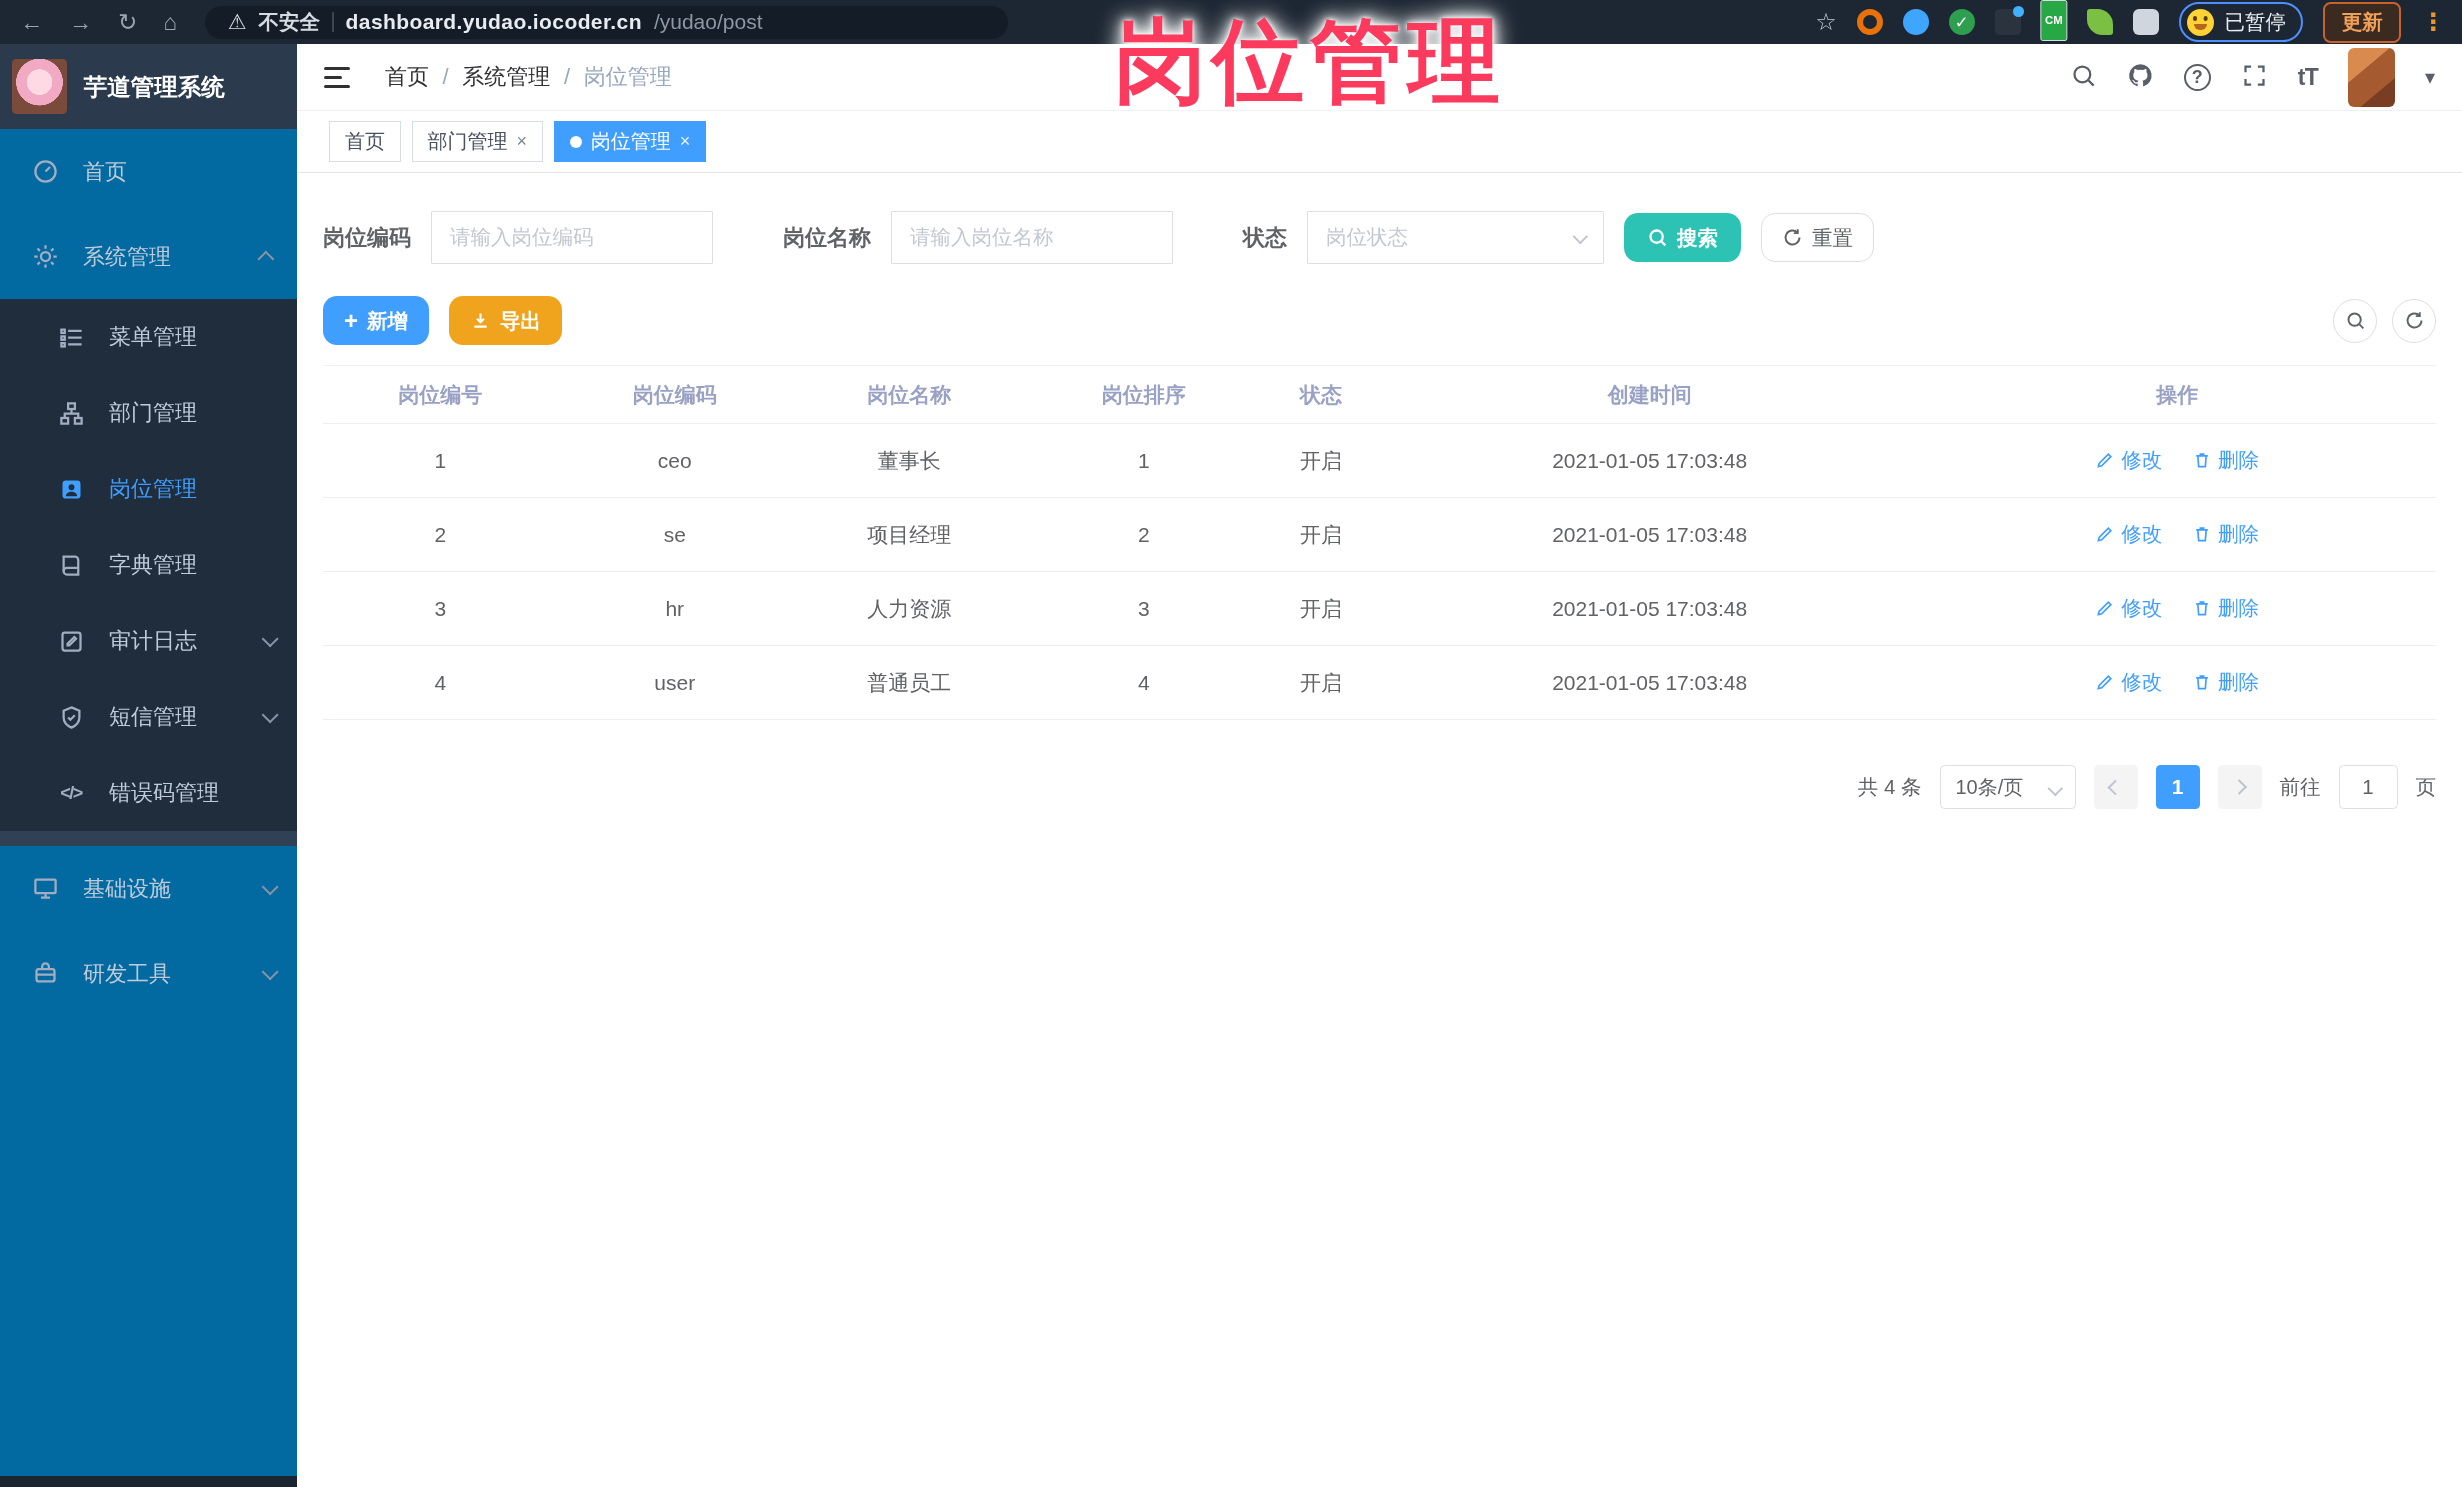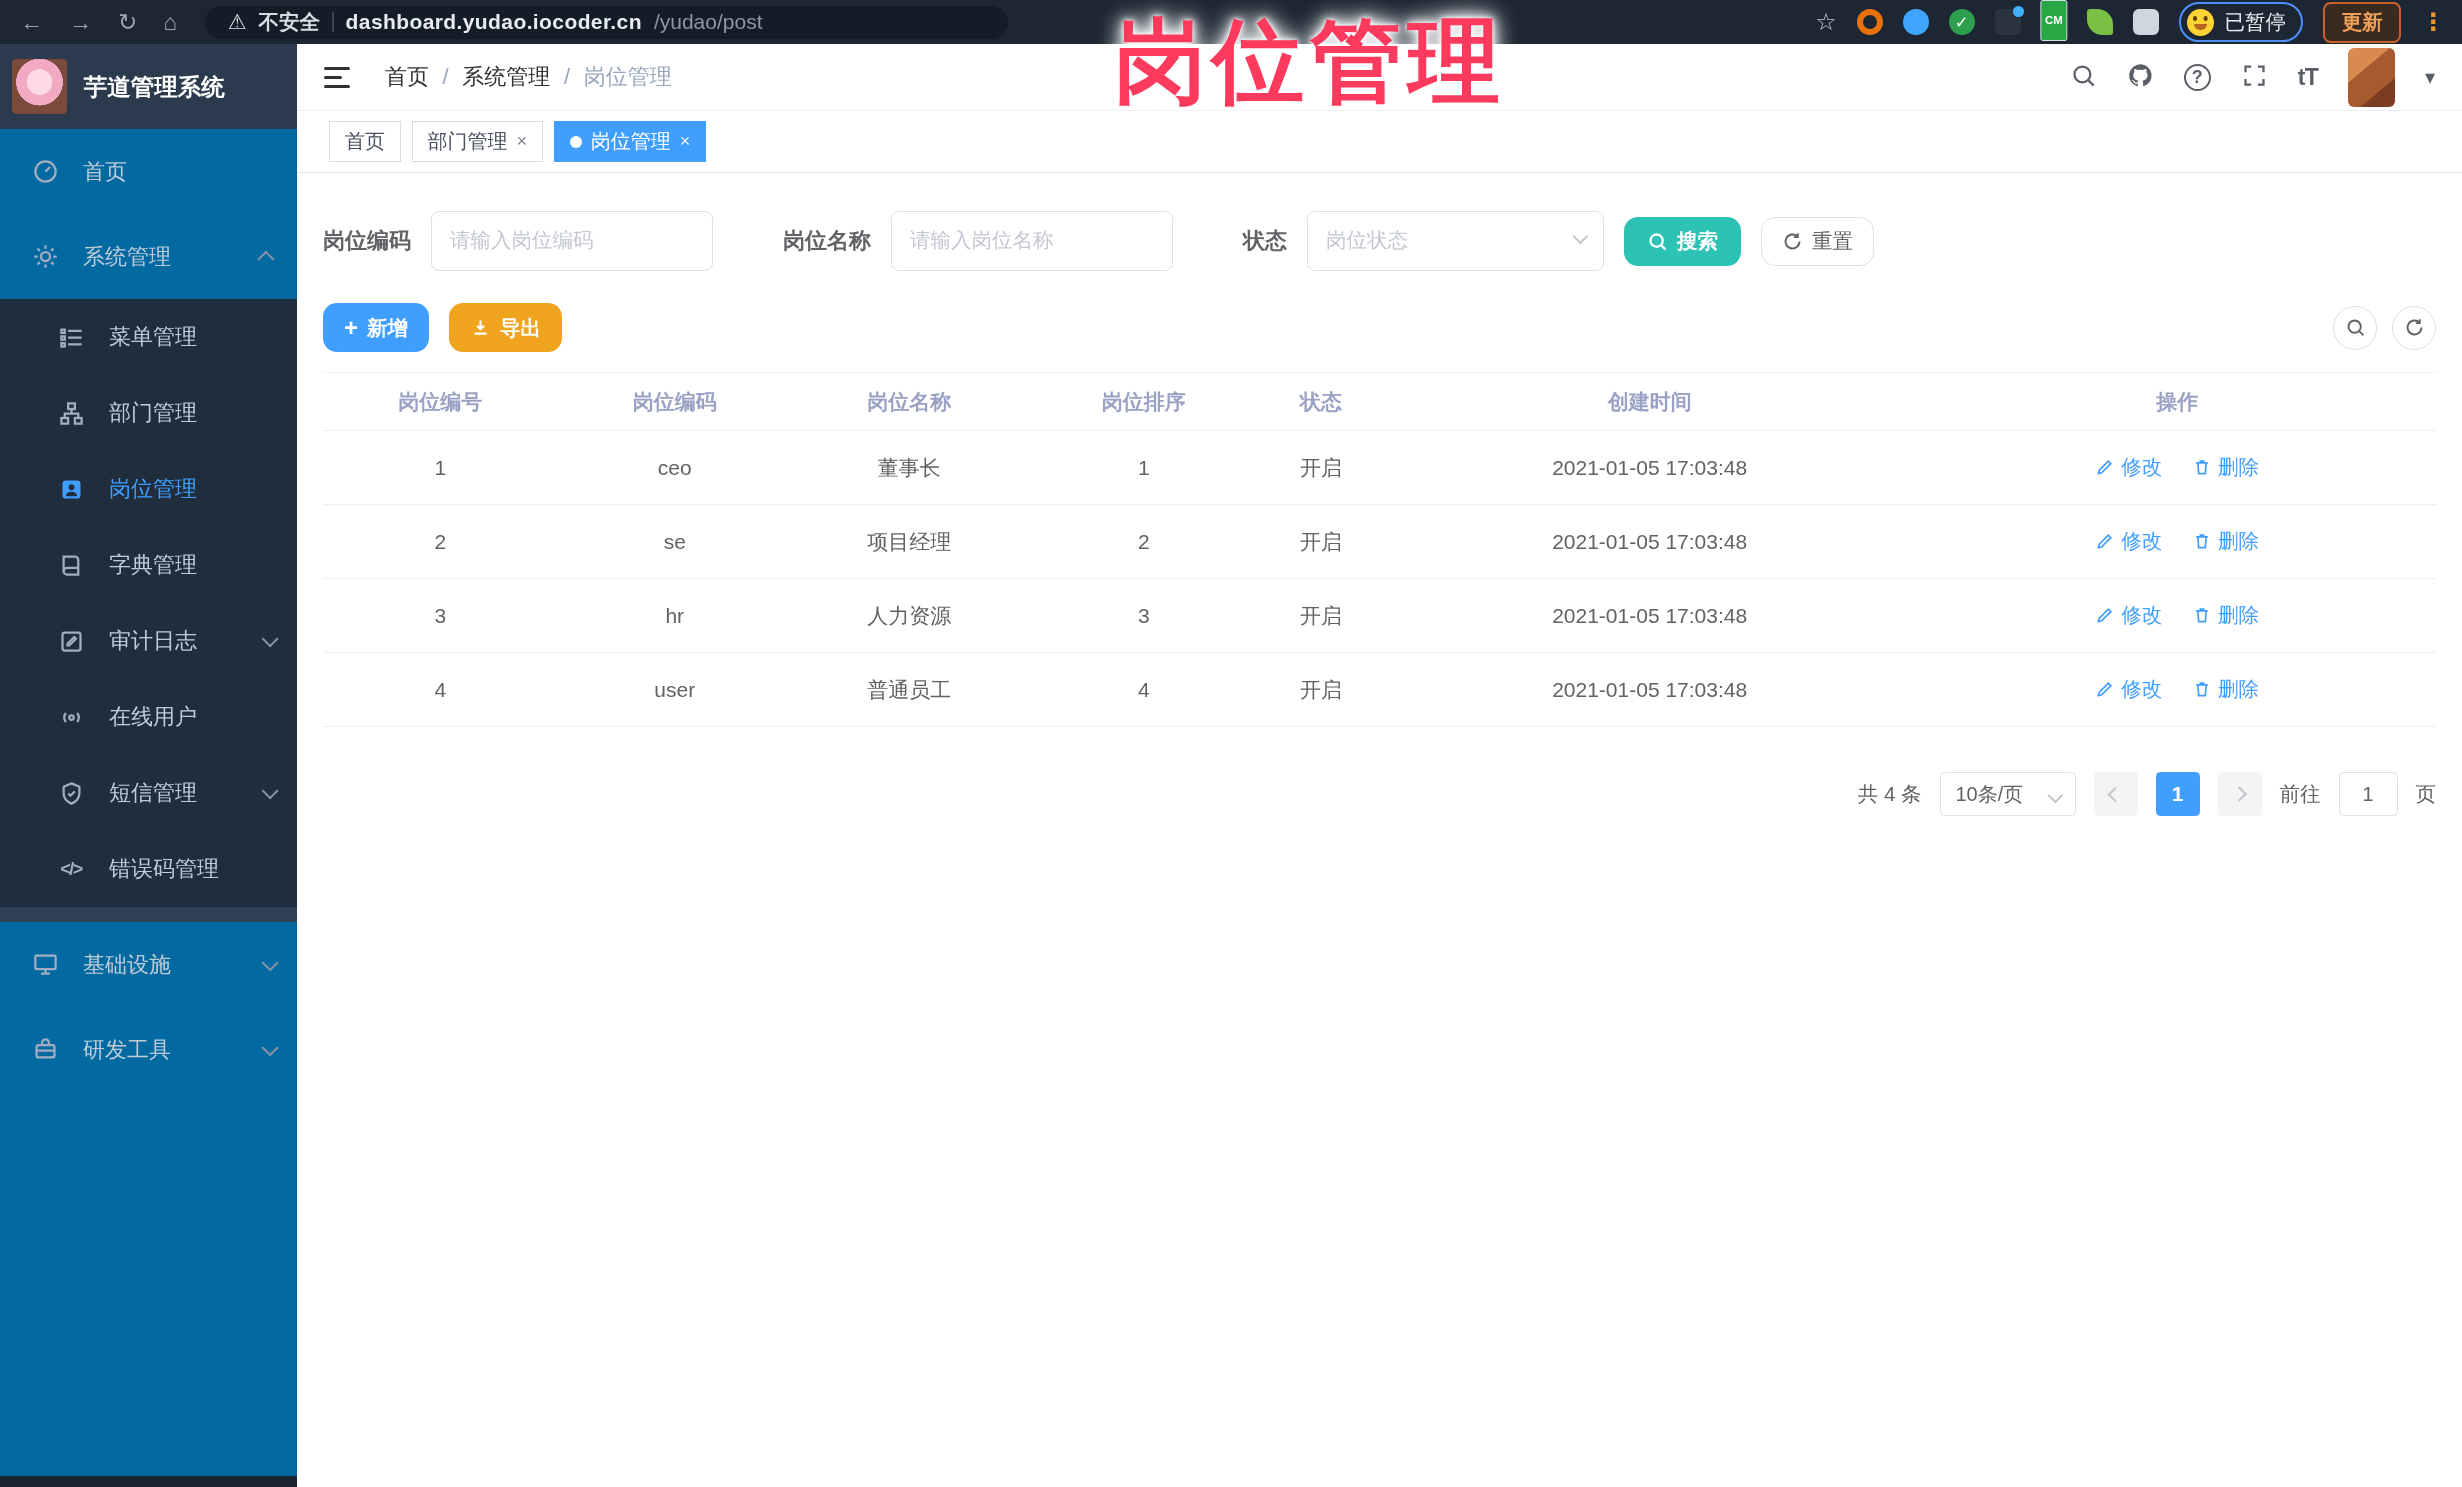--- a/index.html
+++ b/index.html
@@ -95,22 +95,22 @@
   .tag .x{font-size:18px;color:#7d8492;}
   .tag.active{background:#409eff;border-color:#409eff;color:#fff;}
   .tag.active .x{color:#eaf4ff;}
   .tag .dot{width:12px;height:12px;border-radius:50%;background:#fff;}
 
   .content{flex:1;padding:38px 26px 0 26px;background:#fff;position:relative;}
 
   
   .filters{display:flex;align-items:center;gap:20px;flex-wrap:nowrap;}
   .f-label{font-size:22px;font-weight:700;color:#606266;white-space:nowrap;}
-  .f-input{width:282px;height:60px;border:1.5px solid #dcdfe6;border-radius:8px;padding:0 18px;font-size:20.5px;color:#606266;outline:none;
-    font-family:Liberation Mono, monospace;}
+  .f-input{width:282px;height:53px;border:1.5px solid #dcdfe6;border-radius:1px;padding:0 18px;font-size:20.5px;color:#606266;outline:none;
+    font-family:Liberation Serif, serif;}
   .f-input::placeholder{color:#c3c7d1;}
   .f-select{width:297px;position:relative;}
   .f-select .f-input{width:100%;padding-right:45px;}
   .sel-chev{position:absolute;right:18px;top:20px;width:10.6px;height:10.6px;border-right:2.3px solid #c0c4cc;border-bottom:2.3px solid #c0c4cc;
     transform:rotate(45deg);}
   .gap-group{width:30px;flex:0 0 auto;}
   .btn{display:inline-flex;align-items:center;justify-content:center;gap:9px;height:49px;border-radius:14px;
     font-size:20.5px;cursor:pointer;border:none;font-family:inherit;}
   .btn svg{width:21px;height:21px;}
   .btn-search{background:#2cc3b4;color:#fff;padding:0 23px;font-weight:700;}
@@ -264,29 +264,20 @@
                 <rect x="4" y="4" width="16" height="16" rx="2"></rect>
                 <path d="M14.5 8l1.5 1.5-6 6H8.5V14z"></path>
               </svg>
           </span>
           <span class="mi-label">审计日志</span>
           <span class="chev down"></span>
         </div>
         <div class="mi">
           <span class="mi-ico">
             <svg viewBox="0 0 24 24" fill="none" stroke="currentColor" stroke-width="2">
-                <path d="M7 8a6.5 6.5 0 000 8M17 8a6.5 6.5 0 010 8"></path>
-                <circle cx="12" cy="12" r="2"></circle>
-              </svg>
-          </span>
-          <span class="mi-label">在线用户</span>
-        </div>
-        <div class="mi">
-          <span class="mi-ico">
-            <svg viewBox="0 0 24 24" fill="none" stroke="currentColor" stroke-width="2">
                 <path d="M12 3l7 3v6c0 4.2-3 7.2-7 9-4-1.8-7-4.8-7-9V6z"></path>
                 <path d="M9 12l2 2 4-4"></path>
               </svg>
           </span>
           <span class="mi-label">短信管理</span>
           <span class="chev down"></span>
         </div>
         <div class="mi">
           <span class="mi-ico code-glyph">&lt;/&gt;</span>
           <span class="mi-label">错误码管理</span>

